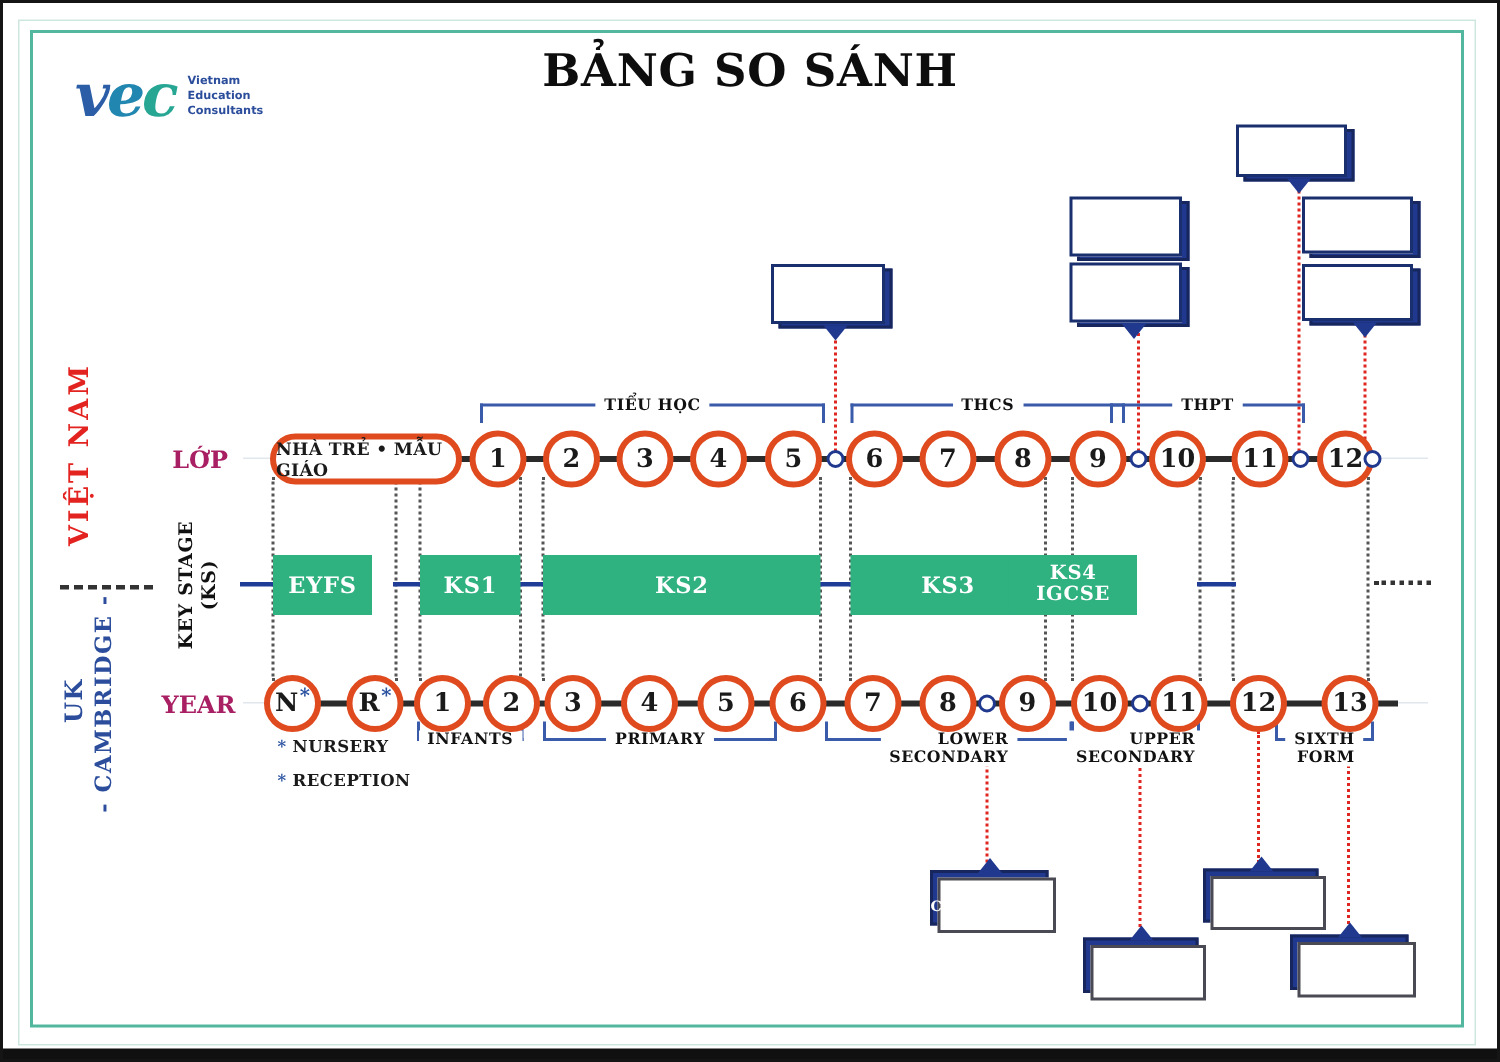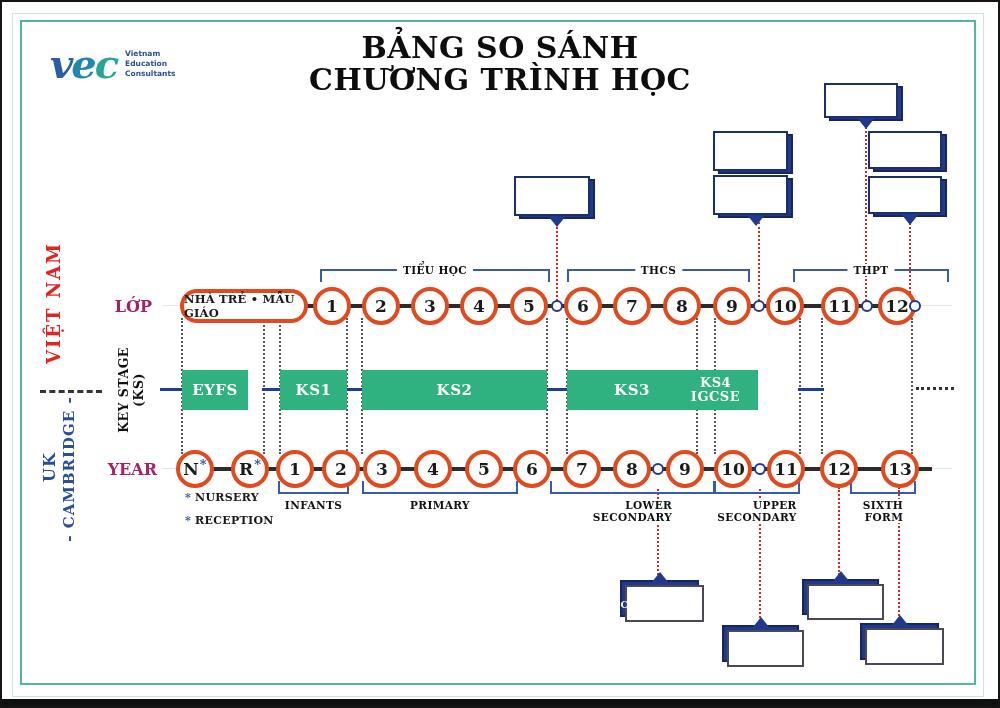--- a/index.html
+++ b/index.html
@@ -60,21 +60,21 @@
   .rline { position:absolute; border-left:2px dotted #e02620; z-index:2; }
 
   
   .brk { position:absolute; border:2px solid #3a5ba9; z-index:2; }
   .brk.top { top:267px; height:13px; border-bottom:none; }
   .brk.bot { top:479px; height:13px; border-top:none; }
   .brk .blabel { position:absolute; left:50%; transform:translateX(-50%); background:#fff; color:#111;
                  font-weight:bold; font-size:10.5px; letter-spacing:0.4px; padding:0 6px; white-space:nowrap;
                  text-align:right; line-height:1.15; }
   .brk.top .blabel { top:-7px; }
-  .brk.bot .blabel { top:18px; }
+  .brk.bot .blabel { top:6px; }
 
   
   .flag { position:absolute; background:#20398f; border:2px solid #17265c; color:#fff; z-index:4;
           display:flex; flex-direction:column; align-items:center; justify-content:center;
           font-weight:bold; font-size:9.5px; line-height:1.25; letter-spacing:0.3px; text-align:center; }
   .flag::before { content:''; position:absolute; width:100%; height:100%; background:#fff; z-index:-1; }
   .flag.sh-tl::before { left:-7px; top:-5px; border:2px solid #1a2f6e; }
   .flag.sh-br::before { left:3px; top:3px; border:2px solid #4a4a55; }
   .flag.pt-bottom::after { content:''; position:absolute; bottom:-10px; left:50%; margin-left:-8px;
           border-left:8px solid transparent; border-right:8px solid transparent; border-top:10px solid #20398f; }
@@ -98,21 +98,20 @@
     <div class="logo-script"><span class="v">v</span><span class="e">e</span><span class="c">c</span></div>
     <div class="logo-text">
       <div>Vietnam</div>
       <div>Education</div>
       <div>Consultants</div>
     </div>
   </div>
 
   <div class="title">
     <div>BẢNG SO SÁNH</div>
-    <div>CHƯƠNG TRÌNH HỌC</div>
   </div>
 
   <div class="rot lbl-vn">VIỆT NAM</div>
   <div class="rot lbl-uk">UK</div>
   <div class="rot lbl-cam">- CAMBRIDGE -</div>
   <div class="rot lbl-ks">
     <div>KEY STAGE</div>
     <div>(KS)</div>
   </div>
   <div class="dash-sep"></div>
@@ -169,21 +168,21 @@
     <div>THI</div>
     <div>PTTH</div>
   </div>
 
   <div class="brk top" style="left:318px;width:230px">
     <span class="blabel">TIỂU HỌC</span>
   </div>
   <div class="brk top" style="left:565px;width:183px">
     <span class="blabel">THCS</span>
   </div>
-  <div class="brk top" style="left:791px;width:156px">
+  <div class="brk top" style="left:738px;width:130px">
     <span class="blabel">THPT</span>
   </div>
 
   <div class="tline" style="left:180px;top:302px;width:733px"></div>
   <div class="pill">NHÀ TRẺ • MẪU GIÁO</div>
   <div class="circ vnrow" style="left:311px">
       <span>1</span>
     </div>
   <div class="circ vnrow" style="left:360px">
       <span>2</span>

